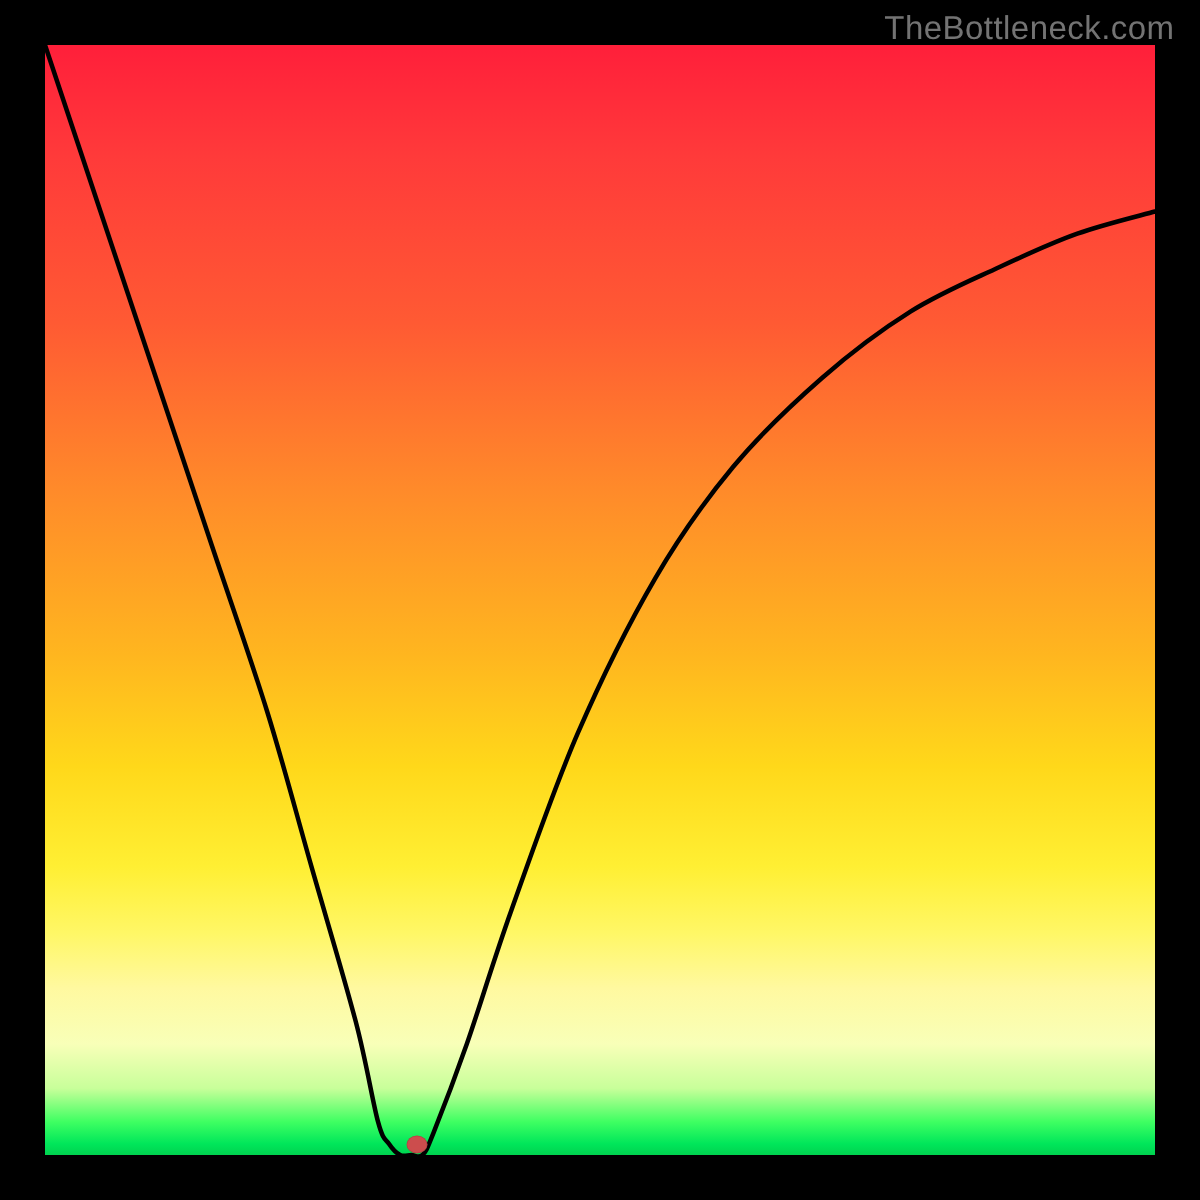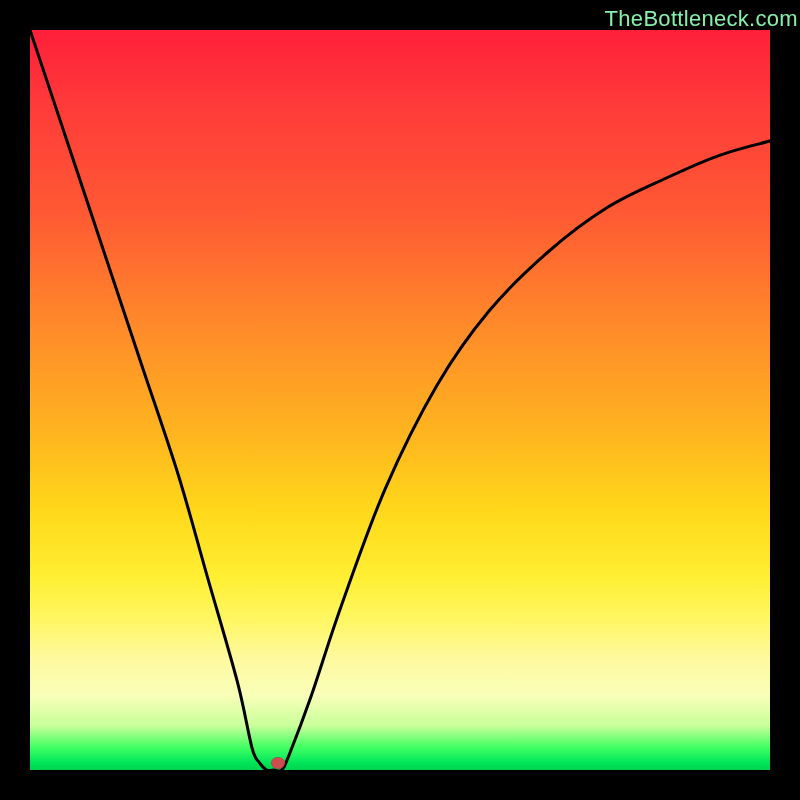--- a/index.html
+++ b/index.html
@@ -38,22 +38,22 @@
       #f8ffb8 90%,
       #c8ff9a 94%,
       #3fff62 97%,
       #00e65a 99%,
       #00d24f 100%
     );
   }
   .watermark {
     position: absolute;
     top: 6px;
-    right: 2px;
-    color: #86efac;
+    right: 17px;
+    color: #737373;
     font-size: 22px;
     font-weight: 500;
     letter-spacing: 0.3px;
     user-select: none;
   }
   svg.curve {
     position: absolute;
     left: 0; top: 0;
     width: 740px; height: 740px;
     overflow: visible;

